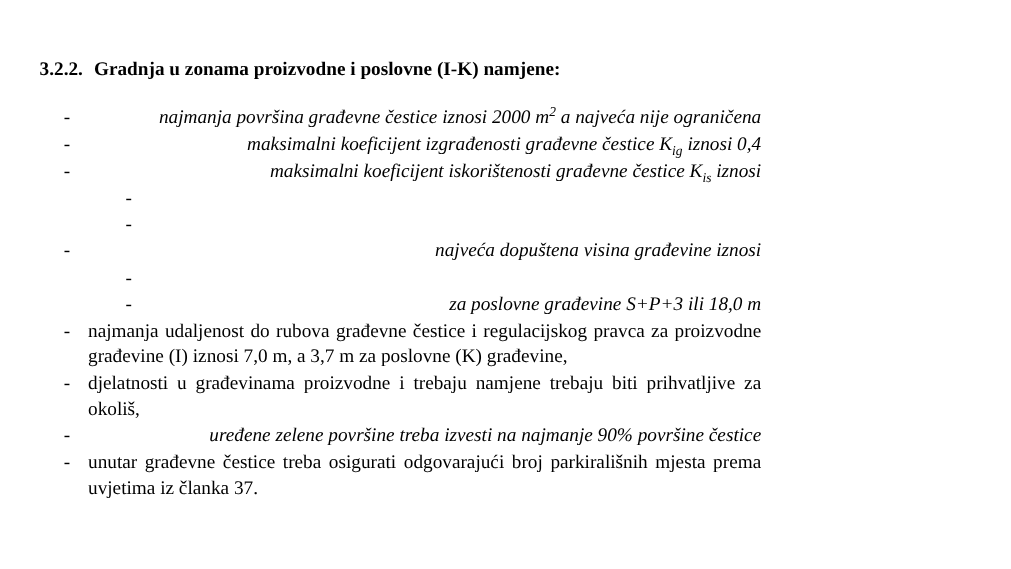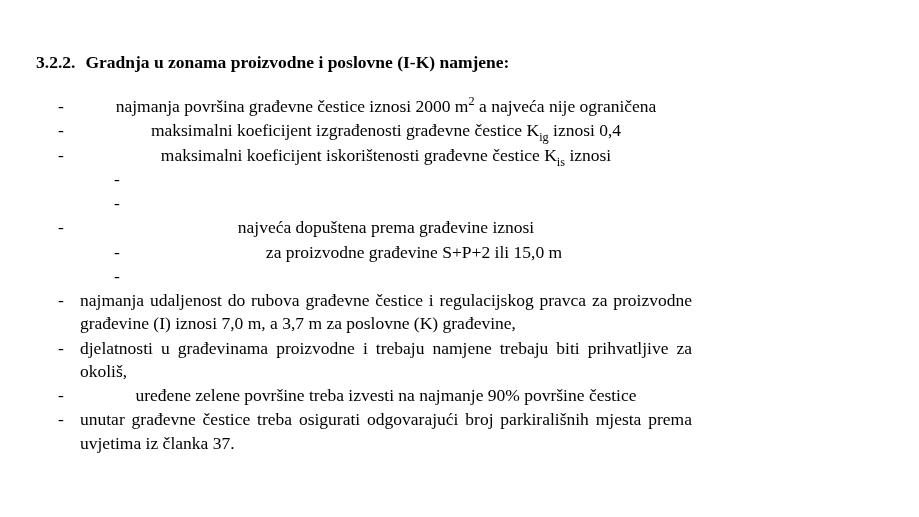--- a/index.html
+++ b/index.html
@@ -62,21 +62,22 @@
   }
   .item.sub .dash {
     margin-left: 78px;
     width: 22px;
     flex: 0 0 22px;
   }
   .item.sub .text {
     text-align: left;
   }
   .item .text.nojust {
-    text-align: center;
+    text-align: right;
+    font-style: italic;
   }
   sub {
     font-size: 0.7em;
     vertical-align: sub;
     line-height: 0;
   }
   sup {
     font-size: 0.7em;
     vertical-align: super;
     line-height: 0;
@@ -105,28 +106,28 @@
         <span class="text nojust">maksimalni koeficijent iskorištenosti građevne čestice K<sub>is</sub> iznosi</span>
       </div>
       <div class="item sub">
         <span class="dash">-</span>
       </div>
       <div class="item sub">
         <span class="dash">-</span>
       </div>
       <div class="item">
         <span class="dash">-</span>
-        <span class="text nojust">najveća dopuštena prema građevine iznosi</span>
+        <span class="text nojust">najveća dopuštena visina građevine iznosi</span>
       </div>
       <div class="item sub">
         <span class="dash">-</span>
-        <span class="text nojust">za proizvodne građevine S+P+2 ili 15,0 m</span>
       </div>
       <div class="item sub">
         <span class="dash">-</span>
+        <span class="text nojust">za poslovne građevine S+P+3 ili 18,0 m</span>
       </div>
       <div class="item">
         <span class="dash">-</span>
         <span class="text">najmanja udaljenost do rubova građevne čestice i regulacijskog pravca za proizvodne građevine (I) iznosi 7,0 m, a 3,7 m za poslovne (K) građevine,</span>
       </div>
       <div class="item">
         <span class="dash">-</span>
         <span class="text">djelatnosti u građevinama proizvodne i trebaju namjene trebaju biti prihvatljive za okoliš,</span>
       </div>
       <div class="item">

